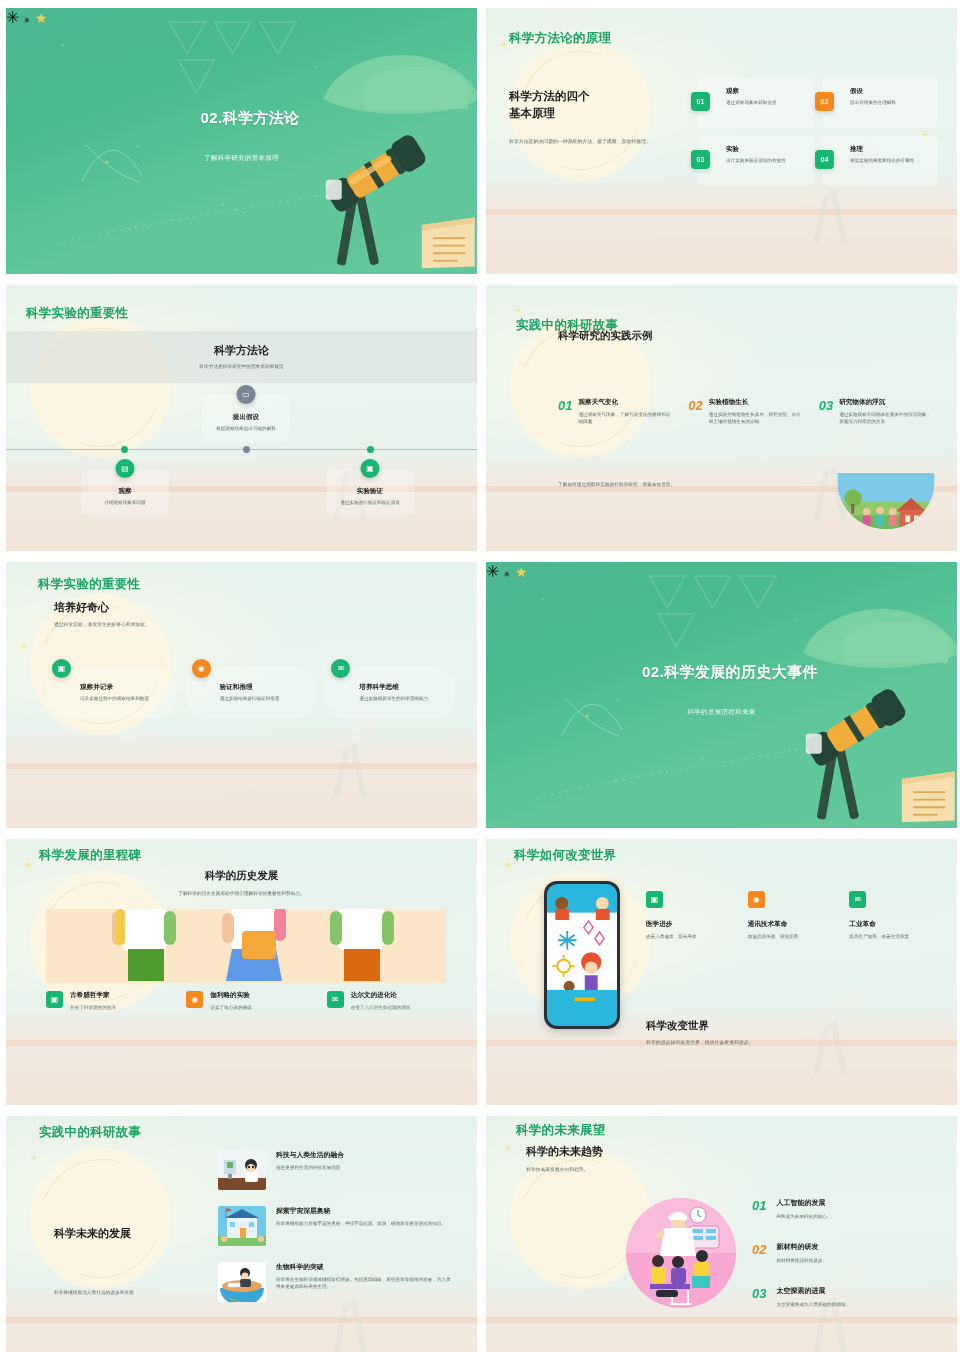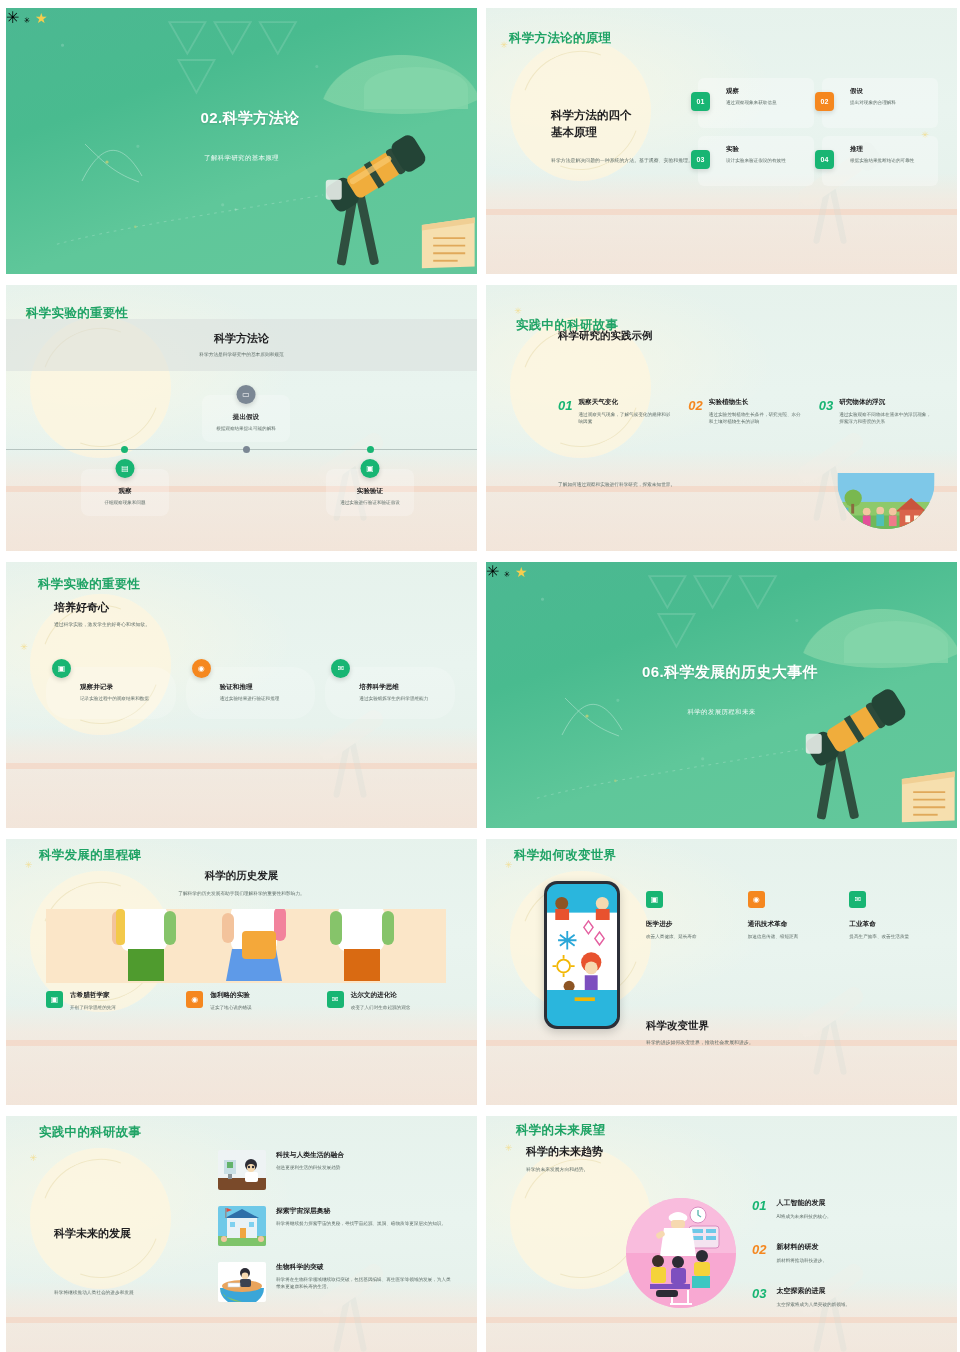--- a/index.html
+++ b/index.html
@@ -106,35 +106,35 @@
   
   .stitle {
     position:absolute; color:#1fa365;
     font-weight:bold; font-size:12.5px; letter-spacing:.3px;
     z-index:5;
   }
   .h2 { font-weight:bold; color:#1d1d1f; }
   .body { color:#5c6b66; }
 
   
-  .s2-left { position:absolute; left:23px; top:99px; width:160px; z-index:4;margin-left:42px;}
+  .s2-left { position:absolute; left:23px; top:80px; width:160px; z-index:4;}
   .s2-left .h2 { font-size:11.5px; line-height:1.45; }
   .s2-left .body { font-size:4.9px; line-height:1.65; margin-top:17px; }
   .s2-grid { position:absolute; left:212px; top:70px; width:240px; z-index:4;
              display:grid; grid-template-columns:1fr 1fr; gap:8px 8px;}
   .s2-card { position:relative; background:rgba(255,255,255,.30); border-radius:6px;
              height:50px; padding:9px 8px 8px 28px; }
   .numbox { position:absolute; left:-7px; top:14px; width:19px; height:19px; border-radius:4px;
             color:#fff; font-size:7px; font-weight:bold; display:flex; align-items:center; justify-content:center;
             box-shadow:0 2px 5px rgba(0,0,0,.13); }
   .s2-card .ct { font-size:6.4px; font-weight:bold; color:#1d1d1f; }
   .s2-card .cd { font-size:4.6px; color:#5c6b66; line-height:1.55; margin-top:3px; }
 
   
-  .s3-band { position:absolute; left:0; right:0; top:34px; height:52px;
+  .s3-band { position:absolute; left:0; right:0; top:46px; height:52px;
              background:rgba(217,223,221,.55); z-index:3;}
   .s3-band .h2 { text-align:center; font-size:11px; padding-top:12px; }
   .s3-band .body { text-align:center; font-size:4.7px; margin-top:5px; }
   .s3-line { position:absolute; left:0; right:0; top:164px; height:1px; background:#b6c4c0; z-index:3; }
   .s3-dot { position:absolute; width:7px; height:7px; border-radius:50%; top:160.5px; z-index:5; }
   .s3-card { position:absolute; width:88px; background:rgba(255,255,255,.24);
              border-radius:8px; text-align:center; padding:12px 6px 9px; z-index:4; }
   .s3-card .ct { font-size:6.6px; font-weight:bold; color:#1d1d1f; }
   .s3-card .cd { font-size:4.6px; color:#5c6b66; margin-top:4px; line-height:1.5; }
   .cicon { position:absolute; left:50%; transform:translateX(-50%); width:19px; height:19px;
@@ -533,21 +533,21 @@
       <path d="M2 12 L58 4 L58 56 L2 58 Z" fill="#f6dfae"></path>
       <path d="M2 12 L58 4 L58 10 L2 18 Z" fill="#f0cf94"></path>
       <g stroke="#e0a95a" stroke-width="2">
         <path d="M14 26 H48"></path>
           <path d="M14 34 H48"></path>
           <path d="M14 42 H48"></path>
           <path d="M14 50 H40"></path>
       </g>
     </svg>
 
-    <div class="hero-title">06.科学发展的历史大事件</div>
+    <div class="hero-title">02.科学发展的历史大事件</div>
     <div class="hero-sub">科学的发展历程和未来</div>
   </div>
 
   <div class="slide">
     <div class="roombg">
       <div class="sky"></div>
         <div class="bigcircle"></div>
       <div class="shelf"></div>
         <div class="desk"></div>
       <span class="star" style="left:4%;top:8%;">✳</span>

